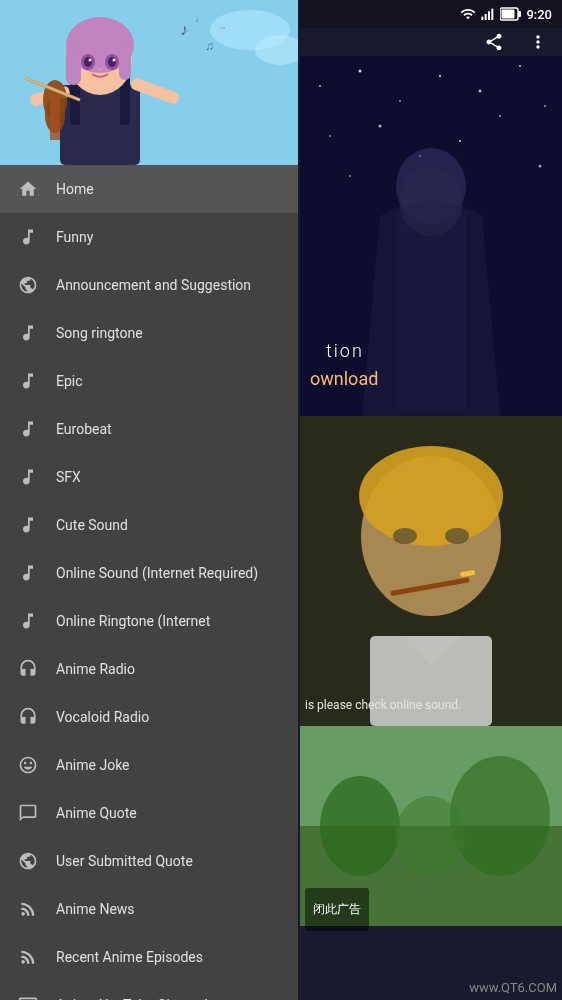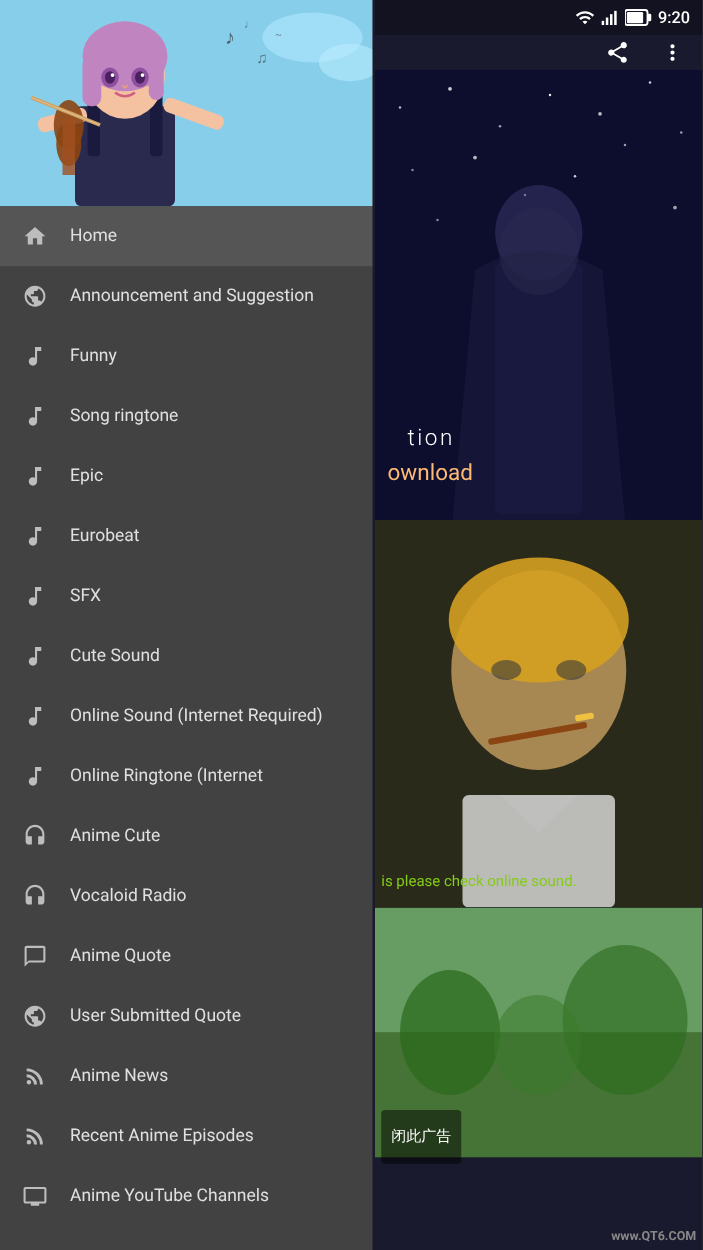--- a/index.html
+++ b/index.html
@@ -110,23 +110,22 @@
       height: 200px;
       background: #2a3a2a;
       overflow: hidden;
     }
 
     .watermark {
       position: absolute;
       bottom: 5px;
       right: 5px;
       color: #888;
-      font-size: 10px;
+      font-size: 13px;
       z-index: 200;
-      font-weight: bold;
     }
 
     
     .drawer {
       position: absolute;
       top: 0;
       left: 0;
       width: 298px;
       height: 1000px;
       background: #424242;
@@ -250,21 +249,21 @@
 
       <rect x="90" y="168" width="80" height="5" rx="2" fill="#8B4513" transform="rotate(-10,131,170)"></rect>
       <rect x="160" y="155" width="15" height="5" rx="2" fill="#f0c040" transform="rotate(-10,168,157)"></rect>
 
       <rect x="70" y="220" width="122" height="90" rx="5" fill="#e0e0e0" opacity="0.8"></rect>
       <polygon points="100,220 131,250 131,220" fill="#c0c0c0" opacity="0.7"></polygon>
       <polygon points="162,220 131,250 131,220" fill="#c0c0c0" opacity="0.7"></polygon>
     </svg>
   </div>
 
-  <div style="position:absolute;top:698px;left:305px;color:#84cc16;font-size:12px;z-index:10;width:250px">
+  <div style="position:absolute;top:698px;left:305px;color:#e5e5e5;font-size:12px;z-index:10;width:250px">
     <span>is please check online sound.</span>
   </div>
 
   <div class="content-panel-3">
     <svg width="262" height="200" style="position:absolute;top:0;left:0">
       <rect width="262" height="200" fill="#3a5a2a"></rect>
 
       <rect width="262" height="100" fill="#7ab87a" opacity="0.7"></rect>
 
       <rect y="100" width="262" height="100" fill="#4a7a3a" opacity="0.8"></rect>
@@ -376,39 +375,39 @@
         <div class="menu-icon">
           <svg width="20" height="20" viewBox="0 0 24 24" fill="#bdbdbd">
             <path d="M10 20v-6h4v6h5v-8h3L12 3 2 12h3v8z"></path>
           </svg>
         </div>
         <span class="menu-label">Home</span>
       </div>
       <div class="menu-item">
         <div class="menu-icon">
           <svg width="20" height="20" viewBox="0 0 24 24" fill="#bdbdbd">
+            <path d="M12 3v10.55c-.59-.34-1.27-.55-2-.55-2.21 0-4 1.79-4 4s1.79 4 4 4 4-1.79 4-4V7h4V3h-6z"></path>
+          </svg>
+        </div>
+        <span class="menu-label">Funny</span>
+      </div>
+      <div class="menu-item">
+        <div class="menu-icon">
+          <svg width="20" height="20" viewBox="0 0 24 24" fill="#bdbdbd">
             <path d="M12 2C6.48 2 2 6.48 2 12s4.48 10 10 10 10-4.48 10-10S17.52 2 12 2zm-1 17.93c-3.95-.49-7-3.85-7-7.93 0-.62.08-1.21.21-1.79L9 15v1c0 1.1.9 2 2 2v1.93zm6.9-2.54c-.26-.81-1-1.39-1.9-1.39h-1v-3c0-.55-.45-1-1-1H8v-2h2c.55 0 1-.45 1-1V7h2c1.1 0 2-.9 2-2v-.41c2.93 1.19 5 4.06 5 7.41 0 2.08-.8 3.97-2.1 5.39z"></path>
           </svg>
         </div>
         <span class="menu-label">Announcement and Suggestion</span>
       </div>
       <div class="menu-item">
         <div class="menu-icon">
           <svg width="20" height="20" viewBox="0 0 24 24" fill="#bdbdbd">
             <path d="M12 3v10.55c-.59-.34-1.27-.55-2-.55-2.21 0-4 1.79-4 4s1.79 4 4 4 4-1.79 4-4V7h4V3h-6z"></path>
           </svg>
         </div>
-        <span class="menu-label">Funny</span>
-      </div>
-      <div class="menu-item">
-        <div class="menu-icon">
-          <svg width="20" height="20" viewBox="0 0 24 24" fill="#bdbdbd">
-            <path d="M12 3v10.55c-.59-.34-1.27-.55-2-.55-2.21 0-4 1.79-4 4s1.79 4 4 4 4-1.79 4-4V7h4V3h-6z"></path>
-          </svg>
-        </div>
         <span class="menu-label">Song ringtone</span>
       </div>
       <div class="menu-item">
         <div class="menu-icon">
           <svg width="20" height="20" viewBox="0 0 24 24" fill="#bdbdbd">
             <path d="M12 3v10.55c-.59-.34-1.27-.55-2-.55-2.21 0-4 1.79-4 4s1.79 4 4 4 4-1.79 4-4V7h4V3h-6z"></path>
           </svg>
         </div>
         <span class="menu-label">Epic</span>
       </div>
@@ -451,29 +450,37 @@
           </svg>
         </div>
         <span class="menu-label">Online Ringtone (Internet</span>
       </div>
       <div class="menu-item">
         <div class="menu-icon">
           <svg width="20" height="20" viewBox="0 0 24 24" fill="#bdbdbd">
             <path d="M12 1c-4.97 0-9 4.03-9 9v7c0 1.66 1.34 3 3 3h3v-8H5v-2c0-3.87 3.13-7 7-7s7 3.13 7 7v2h-4v8h3c1.66 0 3-1.34 3-3v-7c0-4.97-4.03-9-9-9z"></path>
           </svg>
         </div>
-        <span class="menu-label">Anime Cute</span>
+        <span class="menu-label">Anime Radio</span>
       </div>
       <div class="menu-item">
         <div class="menu-icon">
           <svg width="20" height="20" viewBox="0 0 24 24" fill="#bdbdbd">
             <path d="M12 1c-4.97 0-9 4.03-9 9v7c0 1.66 1.34 3 3 3h3v-8H5v-2c0-3.87 3.13-7 7-7s7 3.13 7 7v2h-4v8h3c1.66 0 3-1.34 3-3v-7c0-4.97-4.03-9-9-9z"></path>
           </svg>
         </div>
         <span class="menu-label">Vocaloid Radio</span>
+      </div>
+      <div class="menu-item">
+        <div class="menu-icon">
+          <svg width="20" height="20" viewBox="0 0 24 24" fill="#bdbdbd">
+            <path d="M11.99 2C6.47 2 2 6.48 2 12s4.47 10 9.99 10C17.52 22 22 17.52 22 12S17.52 2 11.99 2zM12 20c-4.42 0-8-3.58-8-8s3.58-8 8-8 8 3.58 8 8-3.58 8-8 8zm3.5-9c.83 0 1.5-.67 1.5-1.5S16.33 8 15.5 8 14 8.67 14 9.5s.67 1.5 1.5 1.5zm-7 0c.83 0 1.5-.67 1.5-1.5S9.33 8 8.5 8 7 8.67 7 9.5 7.67 11 8.5 11zm3.5 6.5c2.33 0 4.31-1.46 5.11-3.5H6.89c.8 2.04 2.78 3.5 5.11 3.5z"></path>
+          </svg>
+        </div>
+        <span class="menu-label">Anime Joke</span>
       </div>
       <div class="menu-item">
         <div class="menu-icon">
           <svg width="20" height="20" viewBox="0 0 24 24" fill="#bdbdbd">
             <path d="M20 2H4c-1.1 0-2 .9-2 2v18l4-4h14c1.1 0 2-.9 2-2V4c0-1.1-.9-2-2-2zm0 14H6l-2 2V4h16v12z"></path>
           </svg>
         </div>
         <span class="menu-label">Anime Quote</span>
       </div>
       <div class="menu-item">

